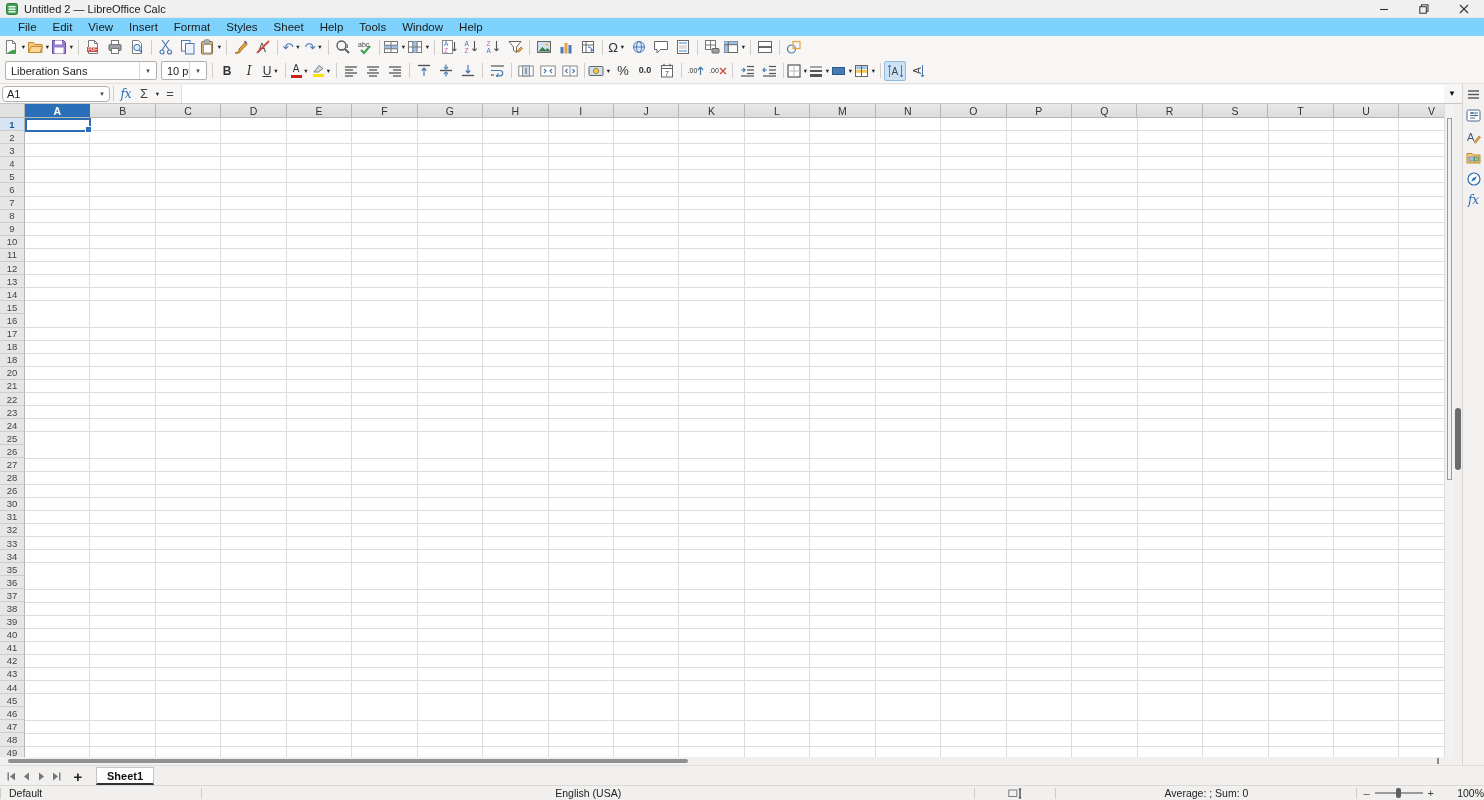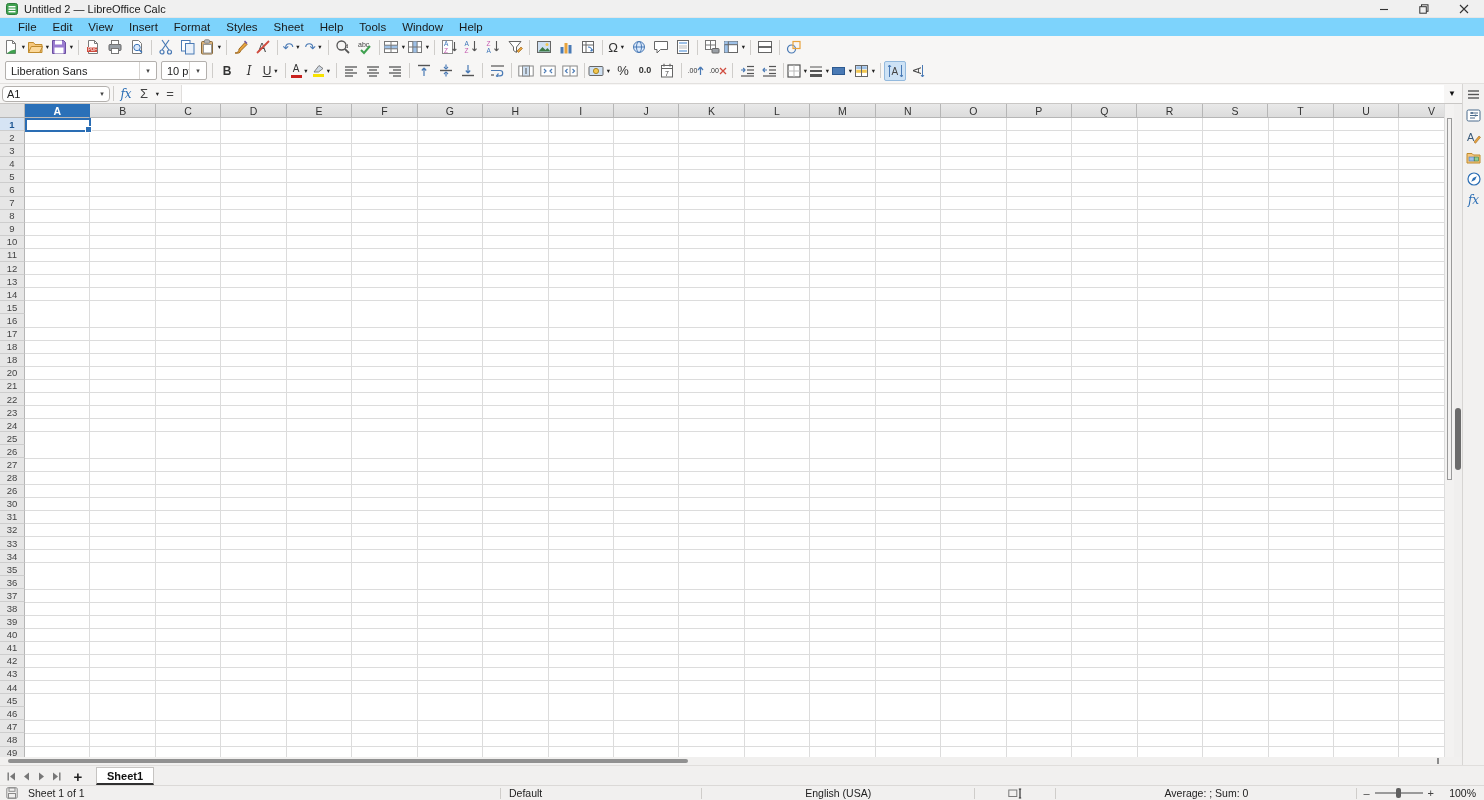--- a/index.html
+++ b/index.html
@@ -728,28 +728,20 @@
   </div>
   <div class="addsheet">
       <span>+</span>
     </div>
   <div class="sheettab">
       <span>Sheet1</span>
     </div>
 </div>
 
 <div class="statusbar">
-  <div class="sseg" style="width:500px;padding-left:6px;gap:10px;">
-    <svg width="12" height="12" viewBox="0 0 12 12">
-      <rect x="0.8" y="0.8" width="10.4" height="10.4" rx="1" fill="none" stroke="#8a8a8a"></rect>
-      <rect x="3" y="0.8" width="6" height="3.5" fill="none" stroke="#8a8a8a"></rect>
-      <rect x="2.5" y="6.5" width="7" height="4.7" fill="none" stroke="#8a8a8a"></rect>
-      </svg>
-    <span>Sheet 1 of 1</span>
-  </div>
   <div class="sdiv"></div>
   <div class="sseg" style="width:200px;padding-left:8px;">
     <span>Default</span>
   </div>
   <div class="sdiv"></div>
   <div class="sseg" style="flex:1;justify-content:center;">
     <span>English (USA)</span>
   </div>
   <div class="sdiv"></div>
   <div class="sseg" style="width:80px;justify-content:center;gap:2px;">
@@ -765,21 +757,21 @@
     <span>Average: ; Sum: 0</span>
   </div>
   <div class="sdiv"></div>
   <div class="sseg zoomwrap">
     <span class="zsign">–</span>
     <div class="ztrack">
         <div class="zthumb"></div>
       </div>
     <span class="zsign">+</span>
   </div>
-  <div class="sseg" style="width:44px;justify-content:flex-end;padding-right:8px;">
+  <div class="sseg" style="width:44px;justify-content:flex-end;">
     <span>100%</span>
   </div>
 </div>
 
 <div class="sidebar">
   <div class="sbicon">
     <svg width="11" height="9" viewBox="0 0 11 9">
       <line x1="0" y1="1" x2="11" y2="1" stroke="#555" stroke-width="1.4"></line>
         <line x1="0" y1="4.5" x2="11" y2="4.5" stroke="#555" stroke-width="1.4"></line>
         <line x1="0" y1="8" x2="11" y2="8" stroke="#555" stroke-width="1.4"></line>

